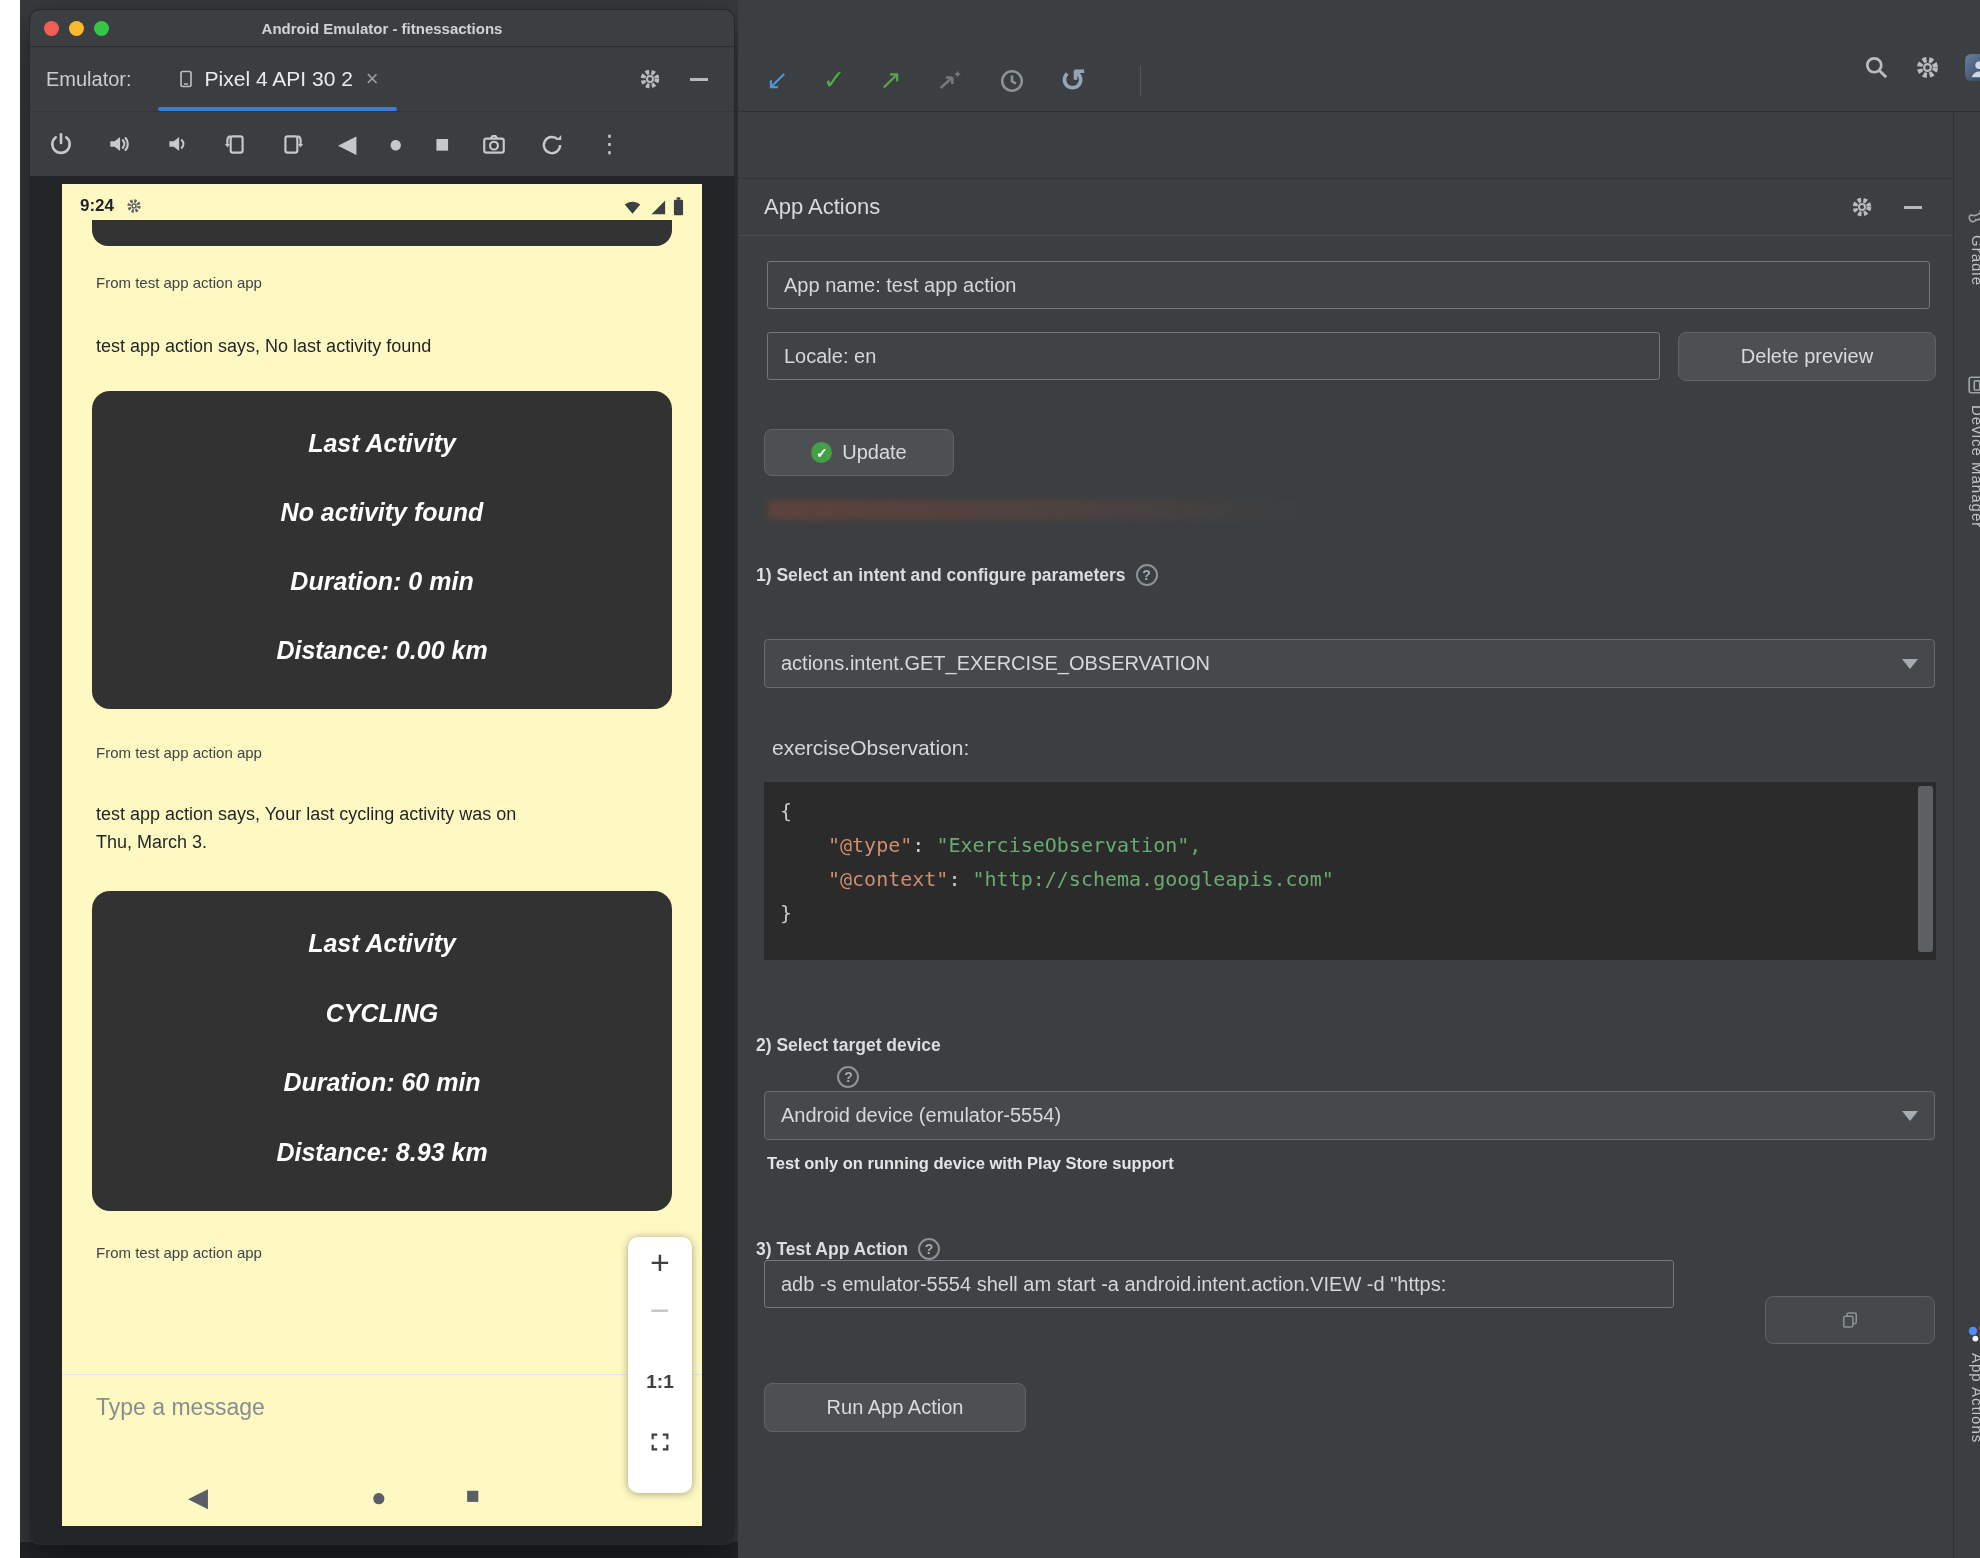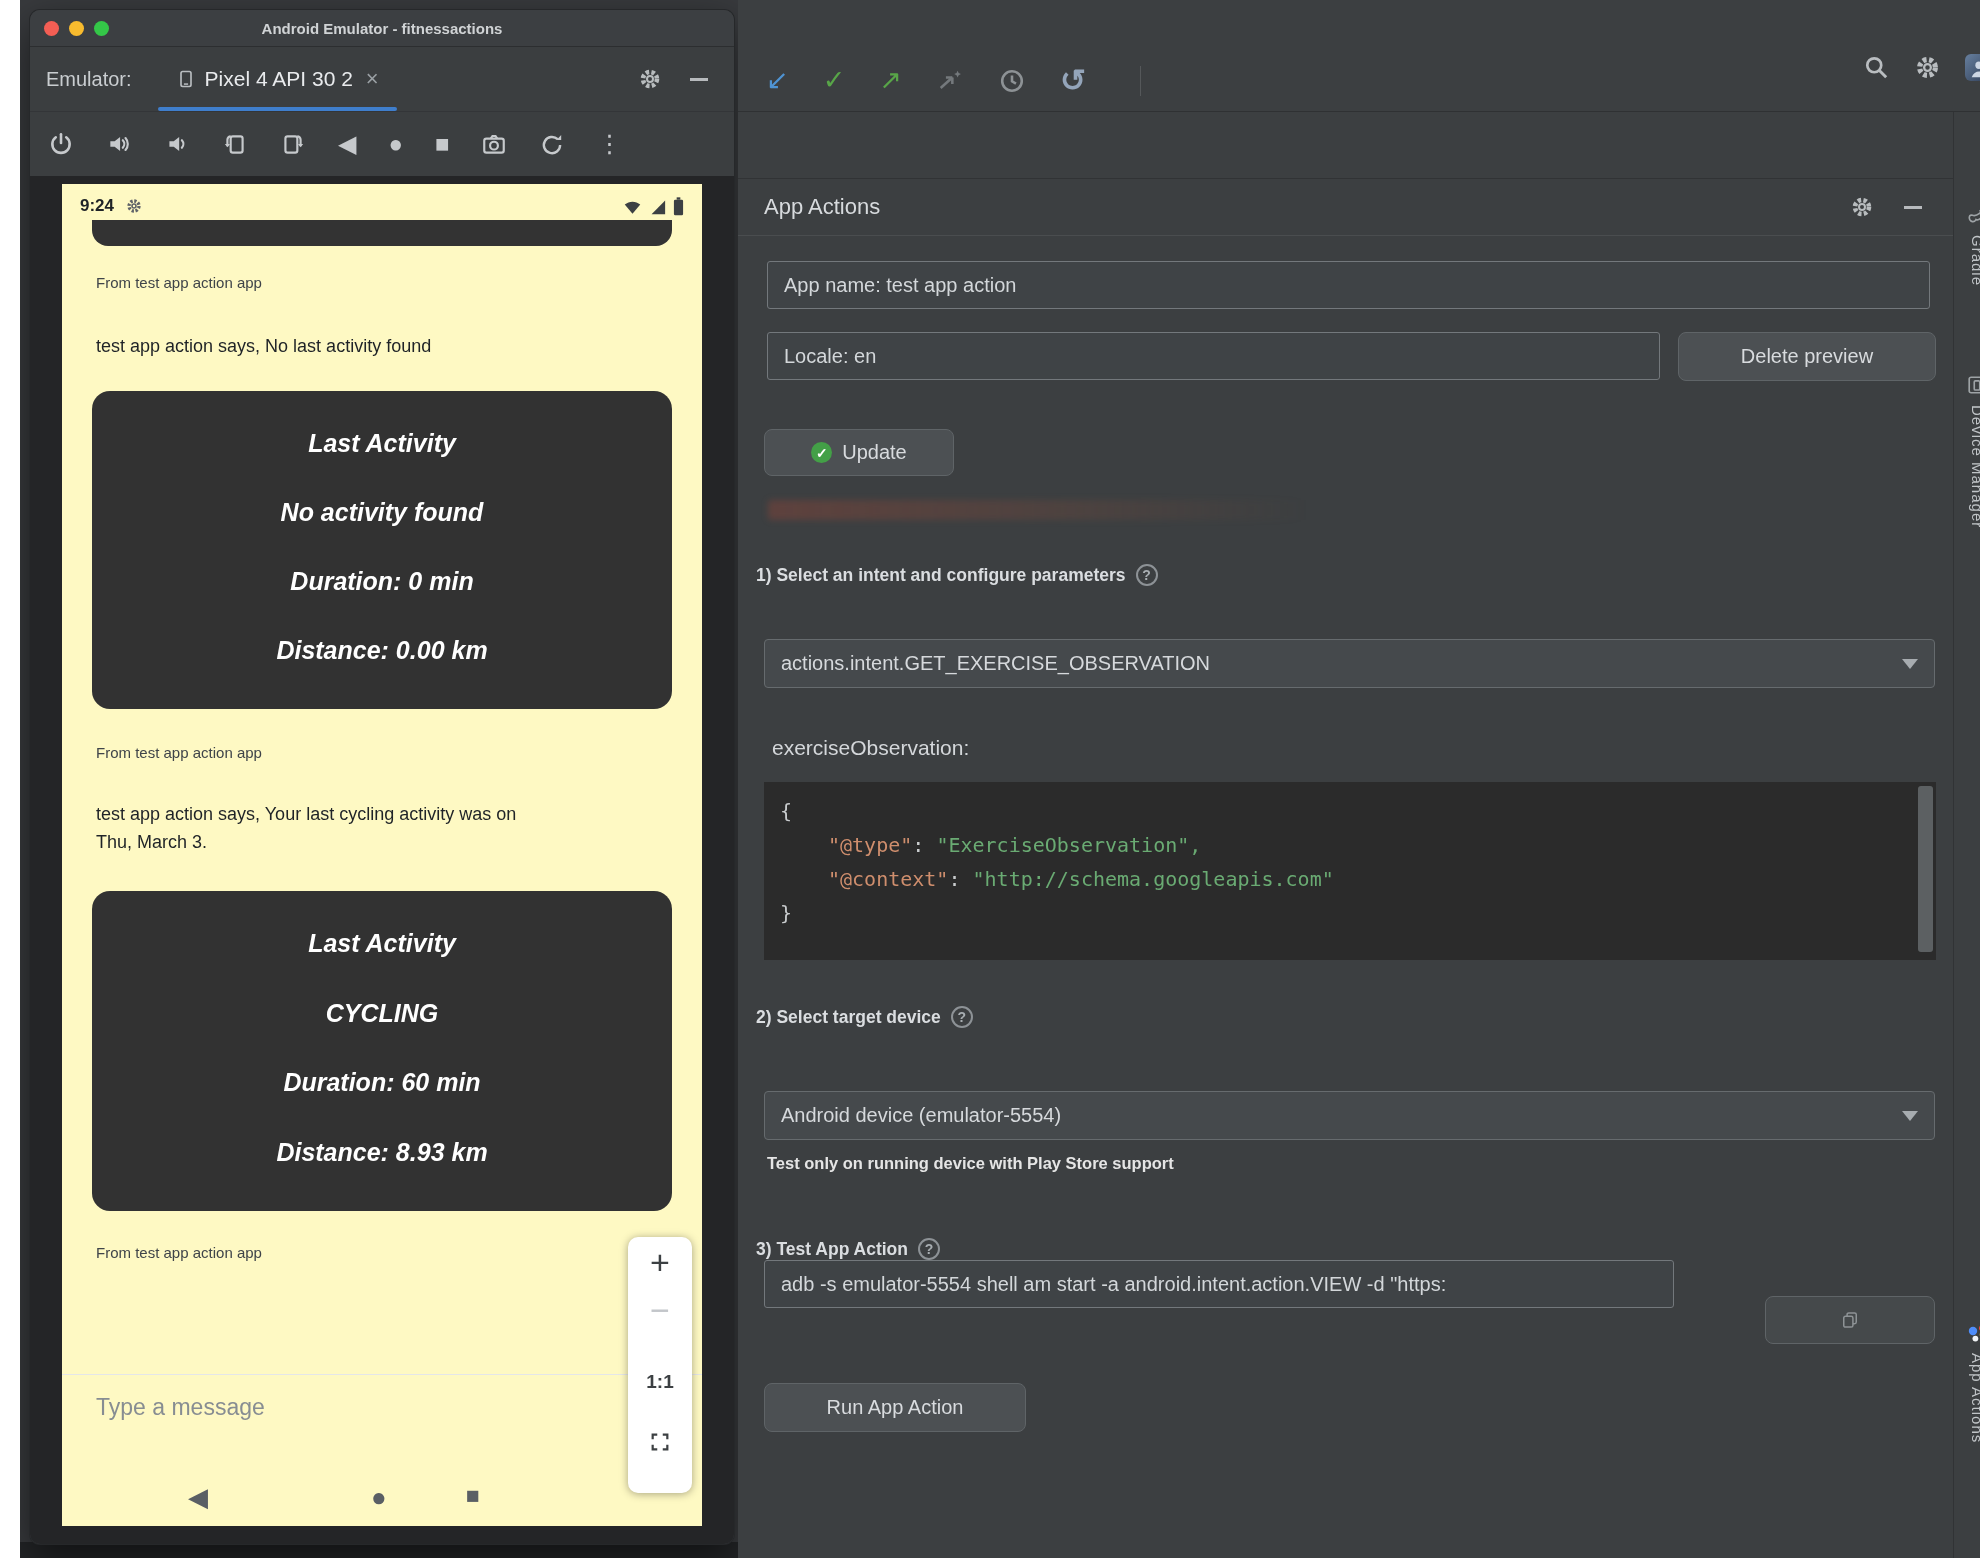--- a/index.html
+++ b/index.html
@@ -322,21 +322,21 @@
       <div class="param-label">exerciseObservation:</div>
 
       <div class="code">
         <div><span>{</span></div>
         <div class="ind"><span class="tok-key">"@type"</span><span>: </span><span class="tok-str">"ExerciseObservation",</span></div>
         <div class="ind"><span class="tok-key">"@context"</span><span>: </span><span class="tok-str">"http://schema.googleapis.com"</span></div>
         <div><span>}</span></div>
         <div class="code-scroll"></div>
       </div>
 
-      <div class="section-label" style="top:770px;">
+      <div class="section-label" style="top:799px;flex-direction:column;">
         <span>2) Select target device</span>
         <span class="help">?</span>
       </div>
 
       <div class="select" style="top:855px;">
         <span>Android device (emulator-5554)</span>
         <span class="arrow"></span>
       </div>
 
       <div class="hint">Test only on running device with Play Store support</div>

